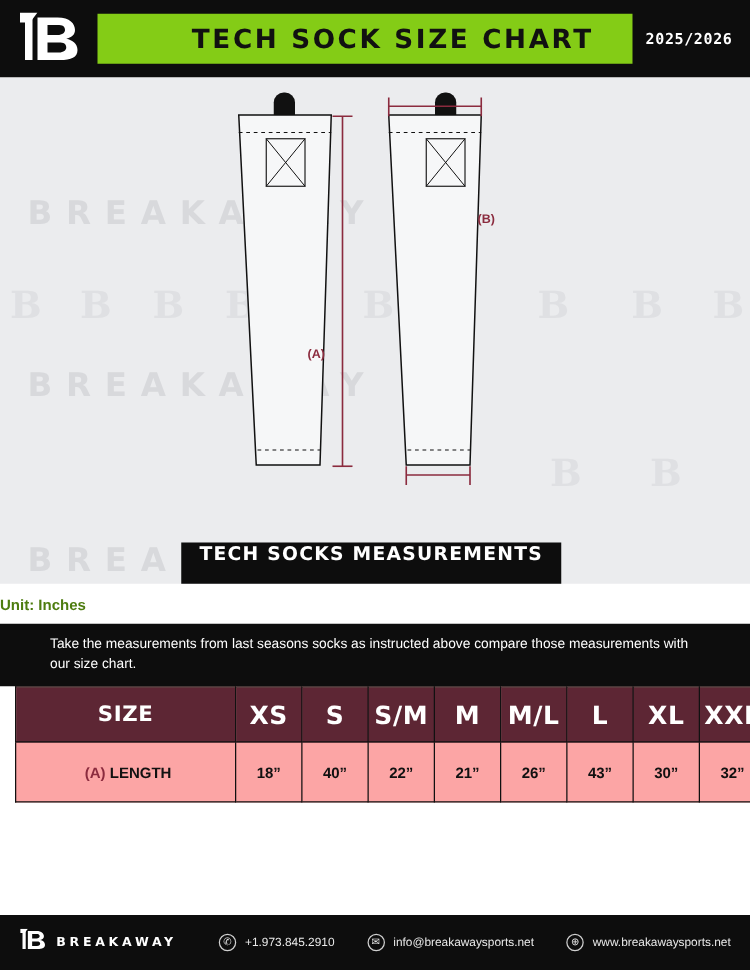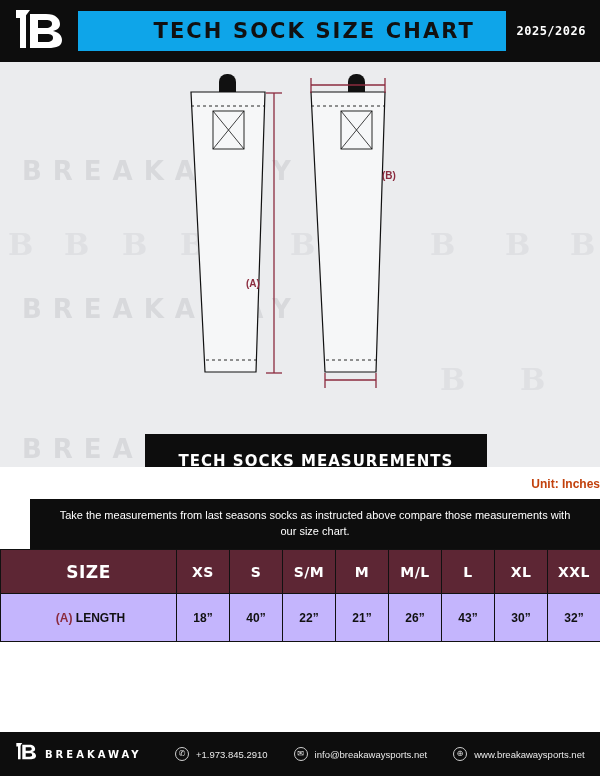--- a/index.html
+++ b/index.html
@@ -26,21 +26,21 @@
   }
   .logo-mark {
     width: 54px; height: 44px;
     display: flex; align-items: center; justify-content: center;
     flex: 0 0 auto;
   }
   .logo-mark svg { display:block; }
   .title-plate {
     flex: 1 1 auto;
     margin-left: 10px;
-    background: #0ea5e9;
+    background: #84cc16;
     height: 40px;
     display: flex; align-items: center; justify-content: center; padding-left: 44px;
   }
   .title-plate .title {
     font-family: "DejaVu Sans", sans-serif;
     font-weight: 700;
     font-size: 21px;
     letter-spacing: 2.1px;
     color: #111111;
     white-space: nowrap;
@@ -85,71 +85,69 @@
 
   .socks-wrap {
     position: absolute;
     inset: 0;
   }
 
   
   .measure-plate {
     position: absolute;
     left: 145px; top: 372px;
-    width: 342px; height: 36px;
+    width: 304px; height: 36px;
     background: #0d0d0d;
-    display: flex; align-items: flex-end; justify-content: center;
+    display: flex; align-items: flex-start; justify-content: center;
     z-index: 5;
   }
   .measure-plate span {
     color: #ffffff;
     font-family: "DejaVu Sans", sans-serif;
     font-weight: 700;
     font-size: 15px;
     letter-spacing: 1px;
   }
 
   .unit-line {
-    text-align: right;
+    text-align: left;
     font-size: 12px;
     font-weight: 700;
-    color: #c2410c;
+    color: #4d7c0f;
     padding: 10px 0 8px;
     background: #ffffff;
   }
   .instruction {
     background: #0d0d0d;
     color: #ffffff;
-    text-align: center;
     font-size: 11px;
     line-height: 16px;
-    padding: 8px 24px 10px;
-    margin-left: 30px;
-  }
-
-  
-  .table-wrap { padding: 0; background:#c4b5fd; }
+    padding: 8px 40px 10px;
+  }
+
+  
+  .table-wrap { padding: 0; background:#fca5a5;margin-left:12px; }
   table.size-table {
     width: 600px;
     border-collapse: collapse;
     table-layout: fixed;
   }
   table.size-table th, table.size-table td {
     border: 1px solid #111111;
     text-align: center;
     font-size: 12px;
     font-weight: 700;
     color: #111111;
     height: 48px;
   }
   table.size-table thead th {
     background: #5d2634;
     color: #ffffff;
     font-family: "DejaVu Sans", sans-serif;
-    font-size: 14px;
+    font-size: 20px;
     letter-spacing: 0.5px;
     height: 44px;
   }
   table.size-table thead th.rowlabel { font-size: 17px; }
   td.rowlabel {
     text-align: center;
     font-size: 12.5px;
     padding-left: 4px;
   }
   td.rowlabel .mark { color: #8b2b3e; }

